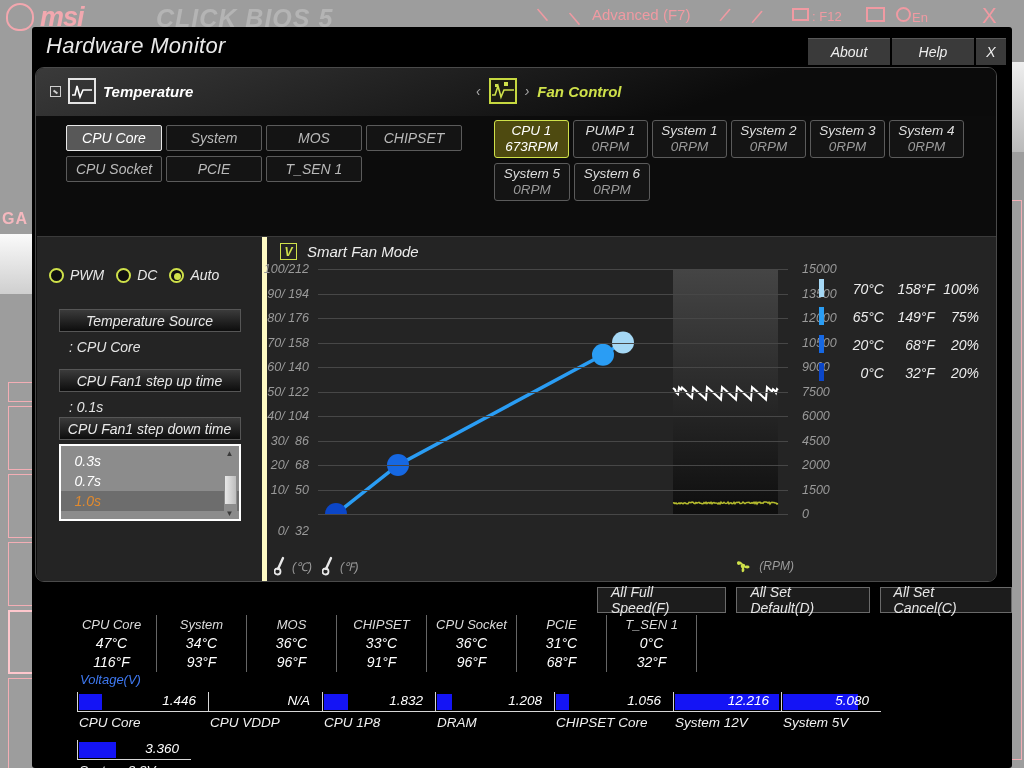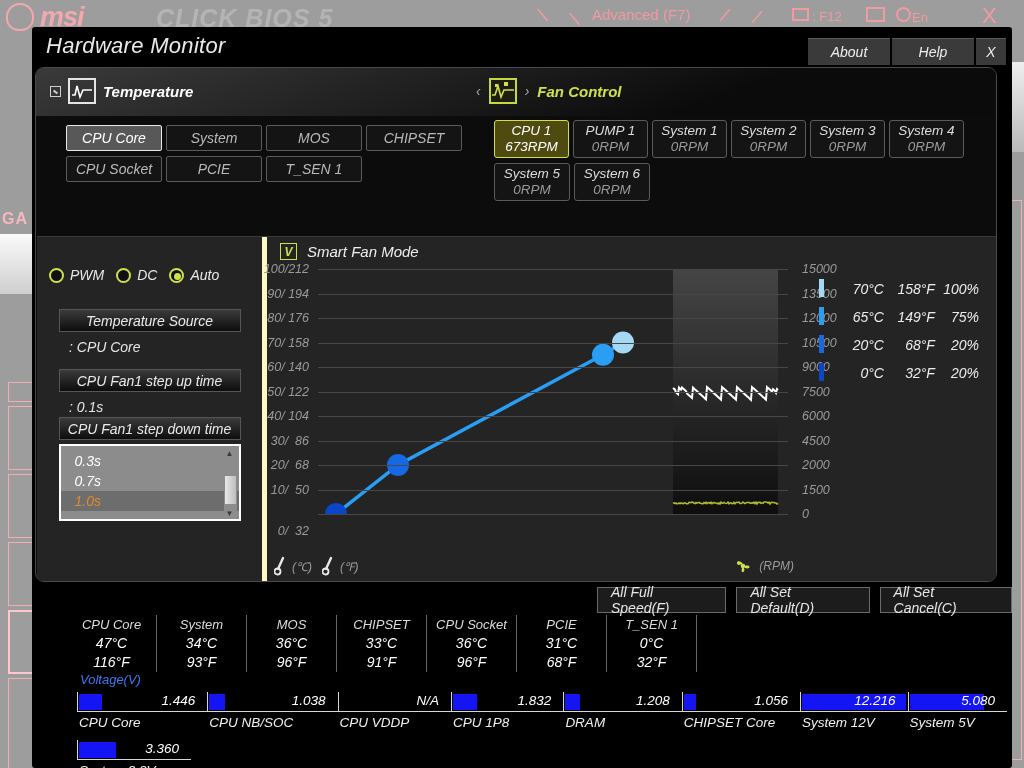--- a/index.html
+++ b/index.html
@@ -464,27 +464,20 @@
 
     <div class="vhdr">Voltage(V)</div>
     <div class="vrow" id="vrow0" style="top:665px;">
         <div class="vgroup" style="width: 131px;">
           <div class="vtrack">
             <div class="vfill" style="width:22.86px;"></div>
             <div class="vval">1.446</div>
           </div>
           <div class="vname">CPU Core</div>
         </div>
-        <div class="vgroup" style="width: 131px;">
-          <div class="vtrack">
-            <div class="vfill" style="width:15.24px;"></div>
-            <div class="vval">1.038</div>
-          </div>
-          <div class="vname">CPU NB/SOC</div>
-        </div>
         <div class="vgroup" style="width: 114px;">
           <div class="vtrack">
             <div class="vfill" style="width:0px;"></div>
             <div class="vval">N/A</div>
           </div>
           <div class="vname">CPU VDDP</div>
         </div>
         <div class="vgroup" style="width: 113px;">
           <div class="vtrack">
             <div class="vfill" style="width:23.98px;"></div>

